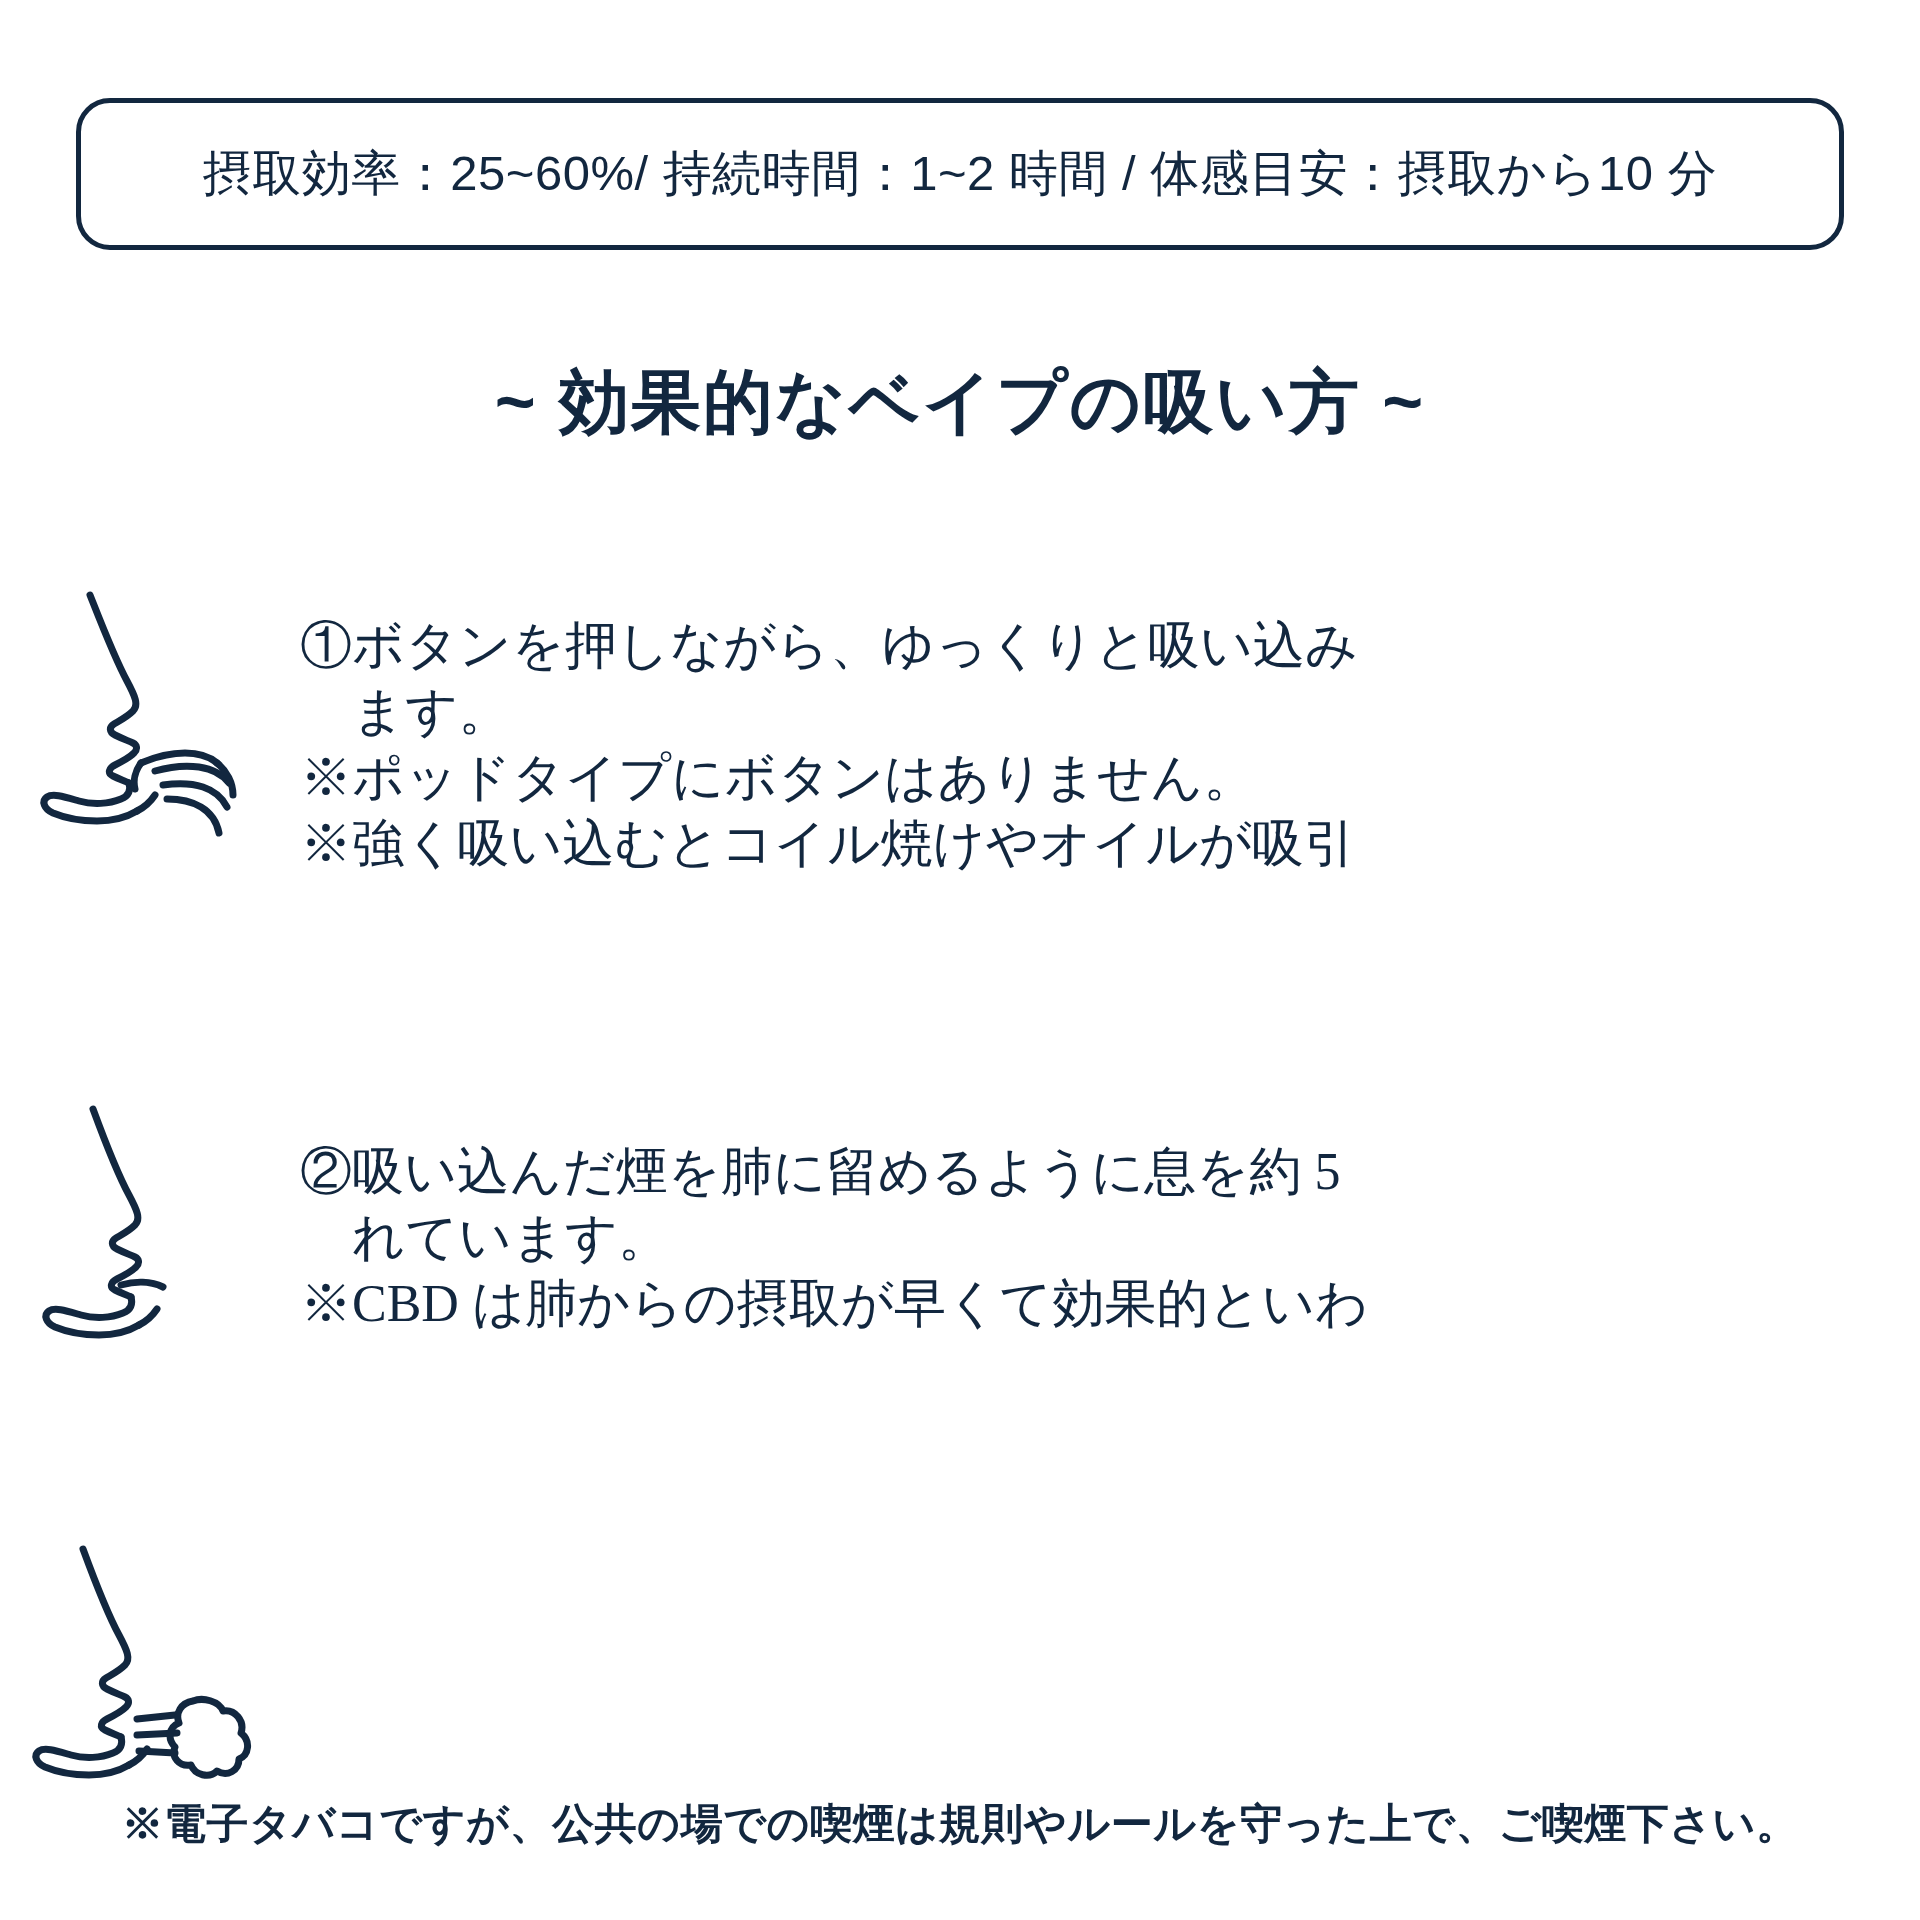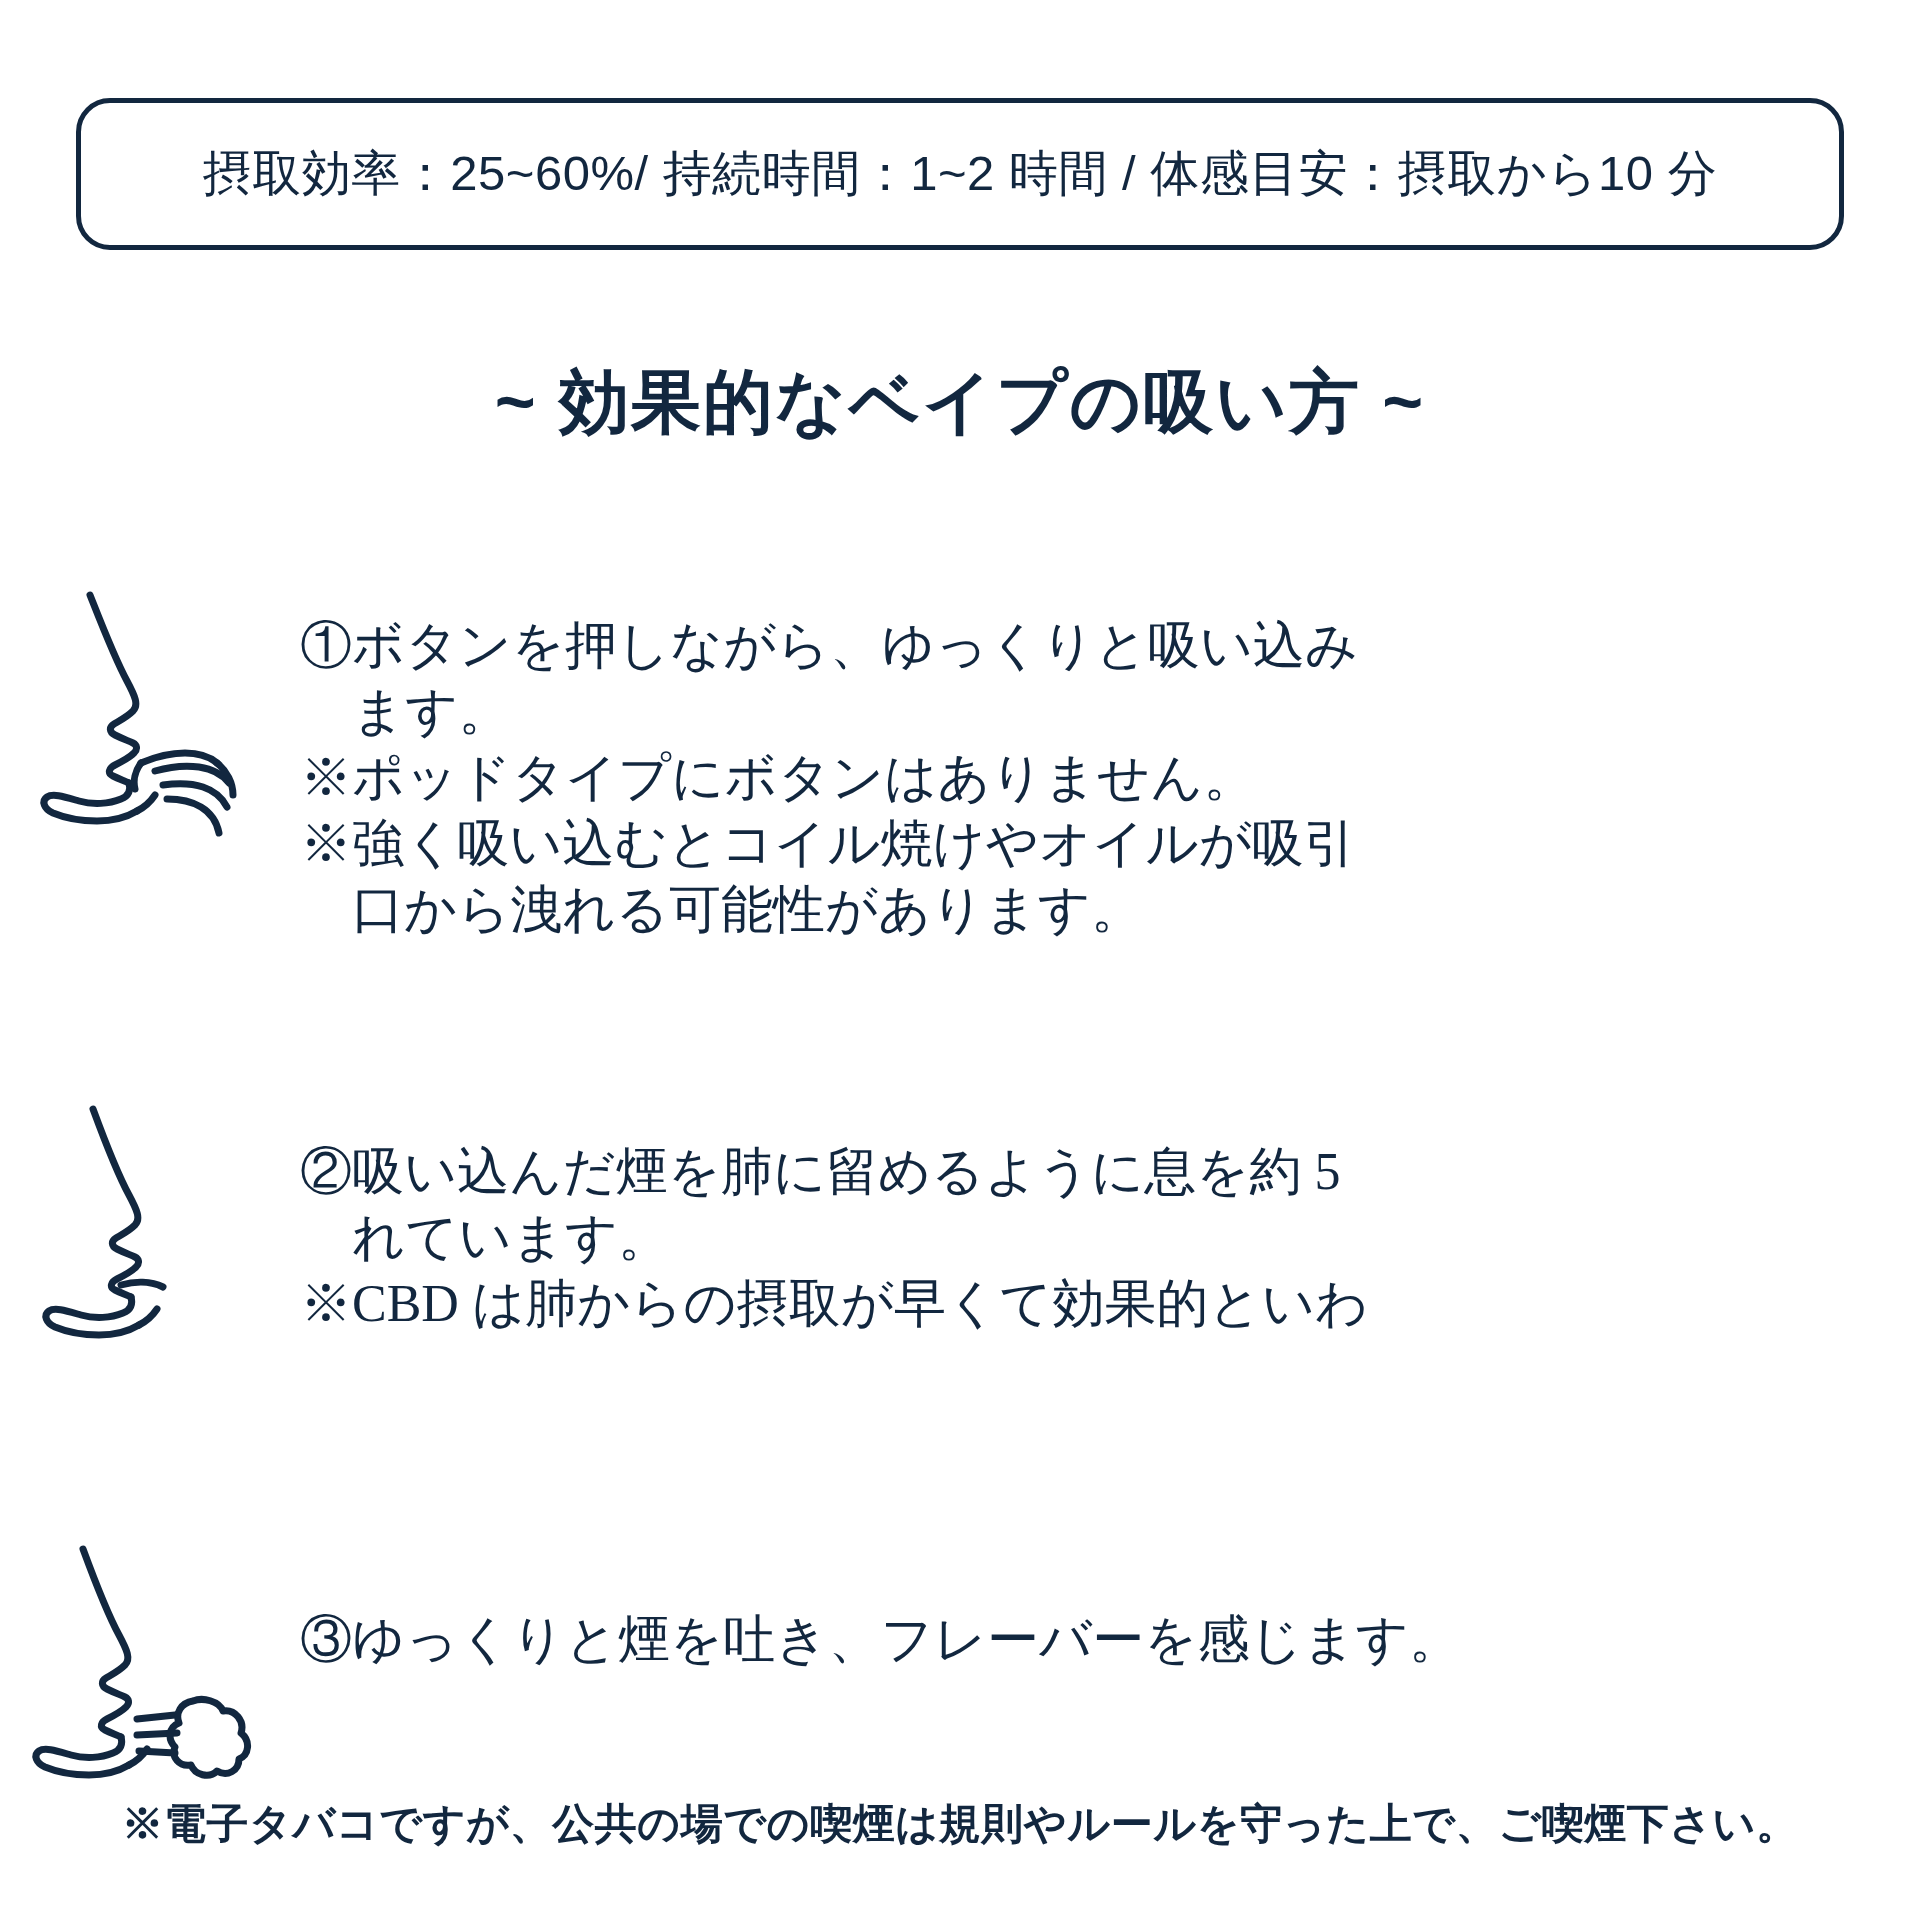--- a/index.html
+++ b/index.html
@@ -150,21 +150,20 @@
           <path d="M132 214 C144 214 156 216 166 222 C176 228 182 238 184 248"></path>
           <path d="M182 178 C192 186 198 198 198 210"></path>
           <path d="M106 178 C100 186 98 196 100 204"></path>
         </svg>
       </div>
       <div class="step-text">
         <span class="line">①ボタンを押しながら、ゆっくりと吸い込み</span>
         <span class="line indent">ます。</span>
         <span class="line">※ポッドタイプにボタンはありません。</span>
         <span class="line">※強く吸い込むとコイル焼けやオイルが吸引</span>
-        <span class="line indent">口から洩れる可能性があります。</span>
       </div>
     </div>
 
     <div class="step" id="step-2">
       <div class="step-icon">
         <svg width="230" height="300" viewBox="0 0 230 300" fill="none" stroke="#12273f" stroke-width="7" stroke-linecap="round" stroke-linejoin="round">
           <path d="M58 10 C72 48 82 74 94 96 C102 111 106 120 100 126 C94 132 86 136 81 139 C76 142 76 147 82 150
                    C90 154 96 156 100 158 C104 160 105 164 101 168 C96 173 88 177 82 180 C76 183 74 188 80 191
                    C86 194 92 196 96 198"></path>
           <path d="M96 198 C98 205 96 211 88 214 C76 219 60 220 46 216 C32 212 20 208 14 212 C8 216 11 224 20 228
@@ -192,22 +191,19 @@
 
           <path d="M112 180 L150 176"></path>
           <path d="M112 196 L152 194"></path>
           <path d="M114 212 L150 214"></path>
 
           <path d="M168 162 C156 164 150 174 154 184 C144 188 142 200 150 208 C146 218 154 228 166 226
                    C170 236 184 240 192 232 C202 238 214 232 214 220 C224 216 226 202 216 194
                    C220 182 210 170 198 172 C194 162 178 158 168 162 Z"></path>
         </svg>
       </div>
-      <div class="step-text">
-        <span class="line">③ゆっくりと煙を吐き、フレーバーを感じます。</span>
-      </div>
     </div>
 
   </div>
 
   <div class="footer">※電子タバコですが、公共の場での喫煙は規則やルールを守った上で、ご喫煙下さい。</div>
 
 </div>
 
 </body></html>

